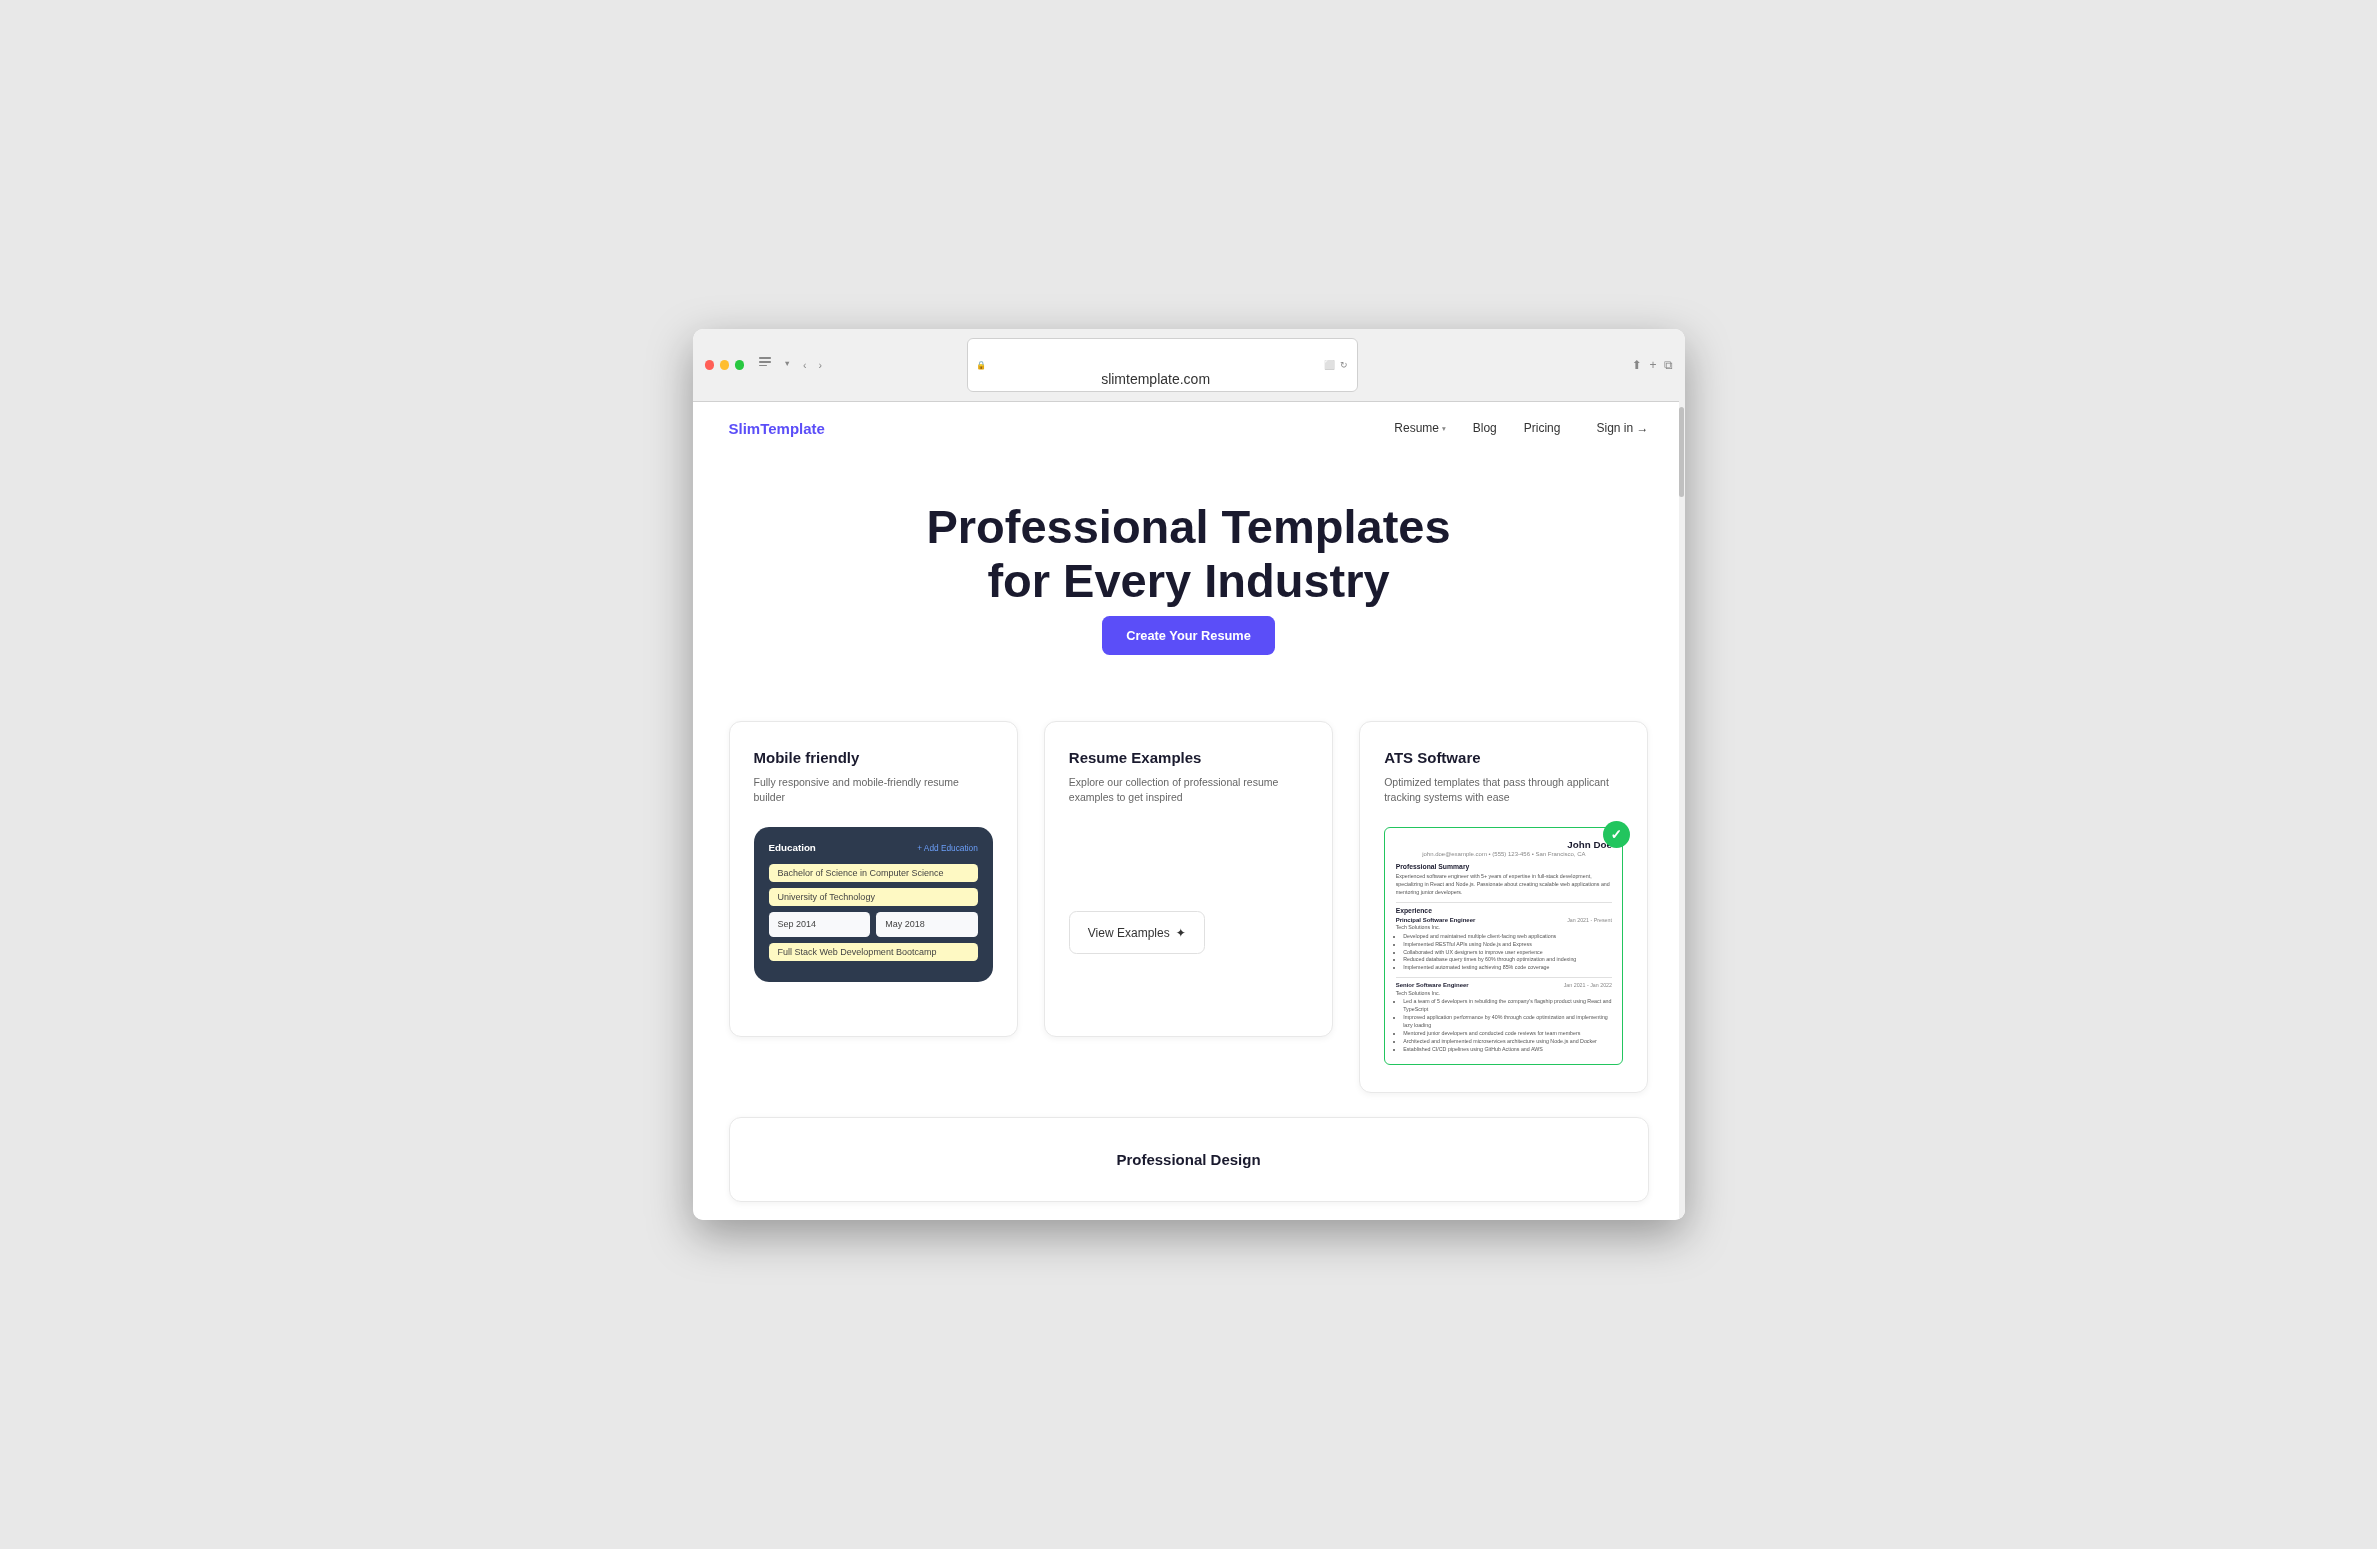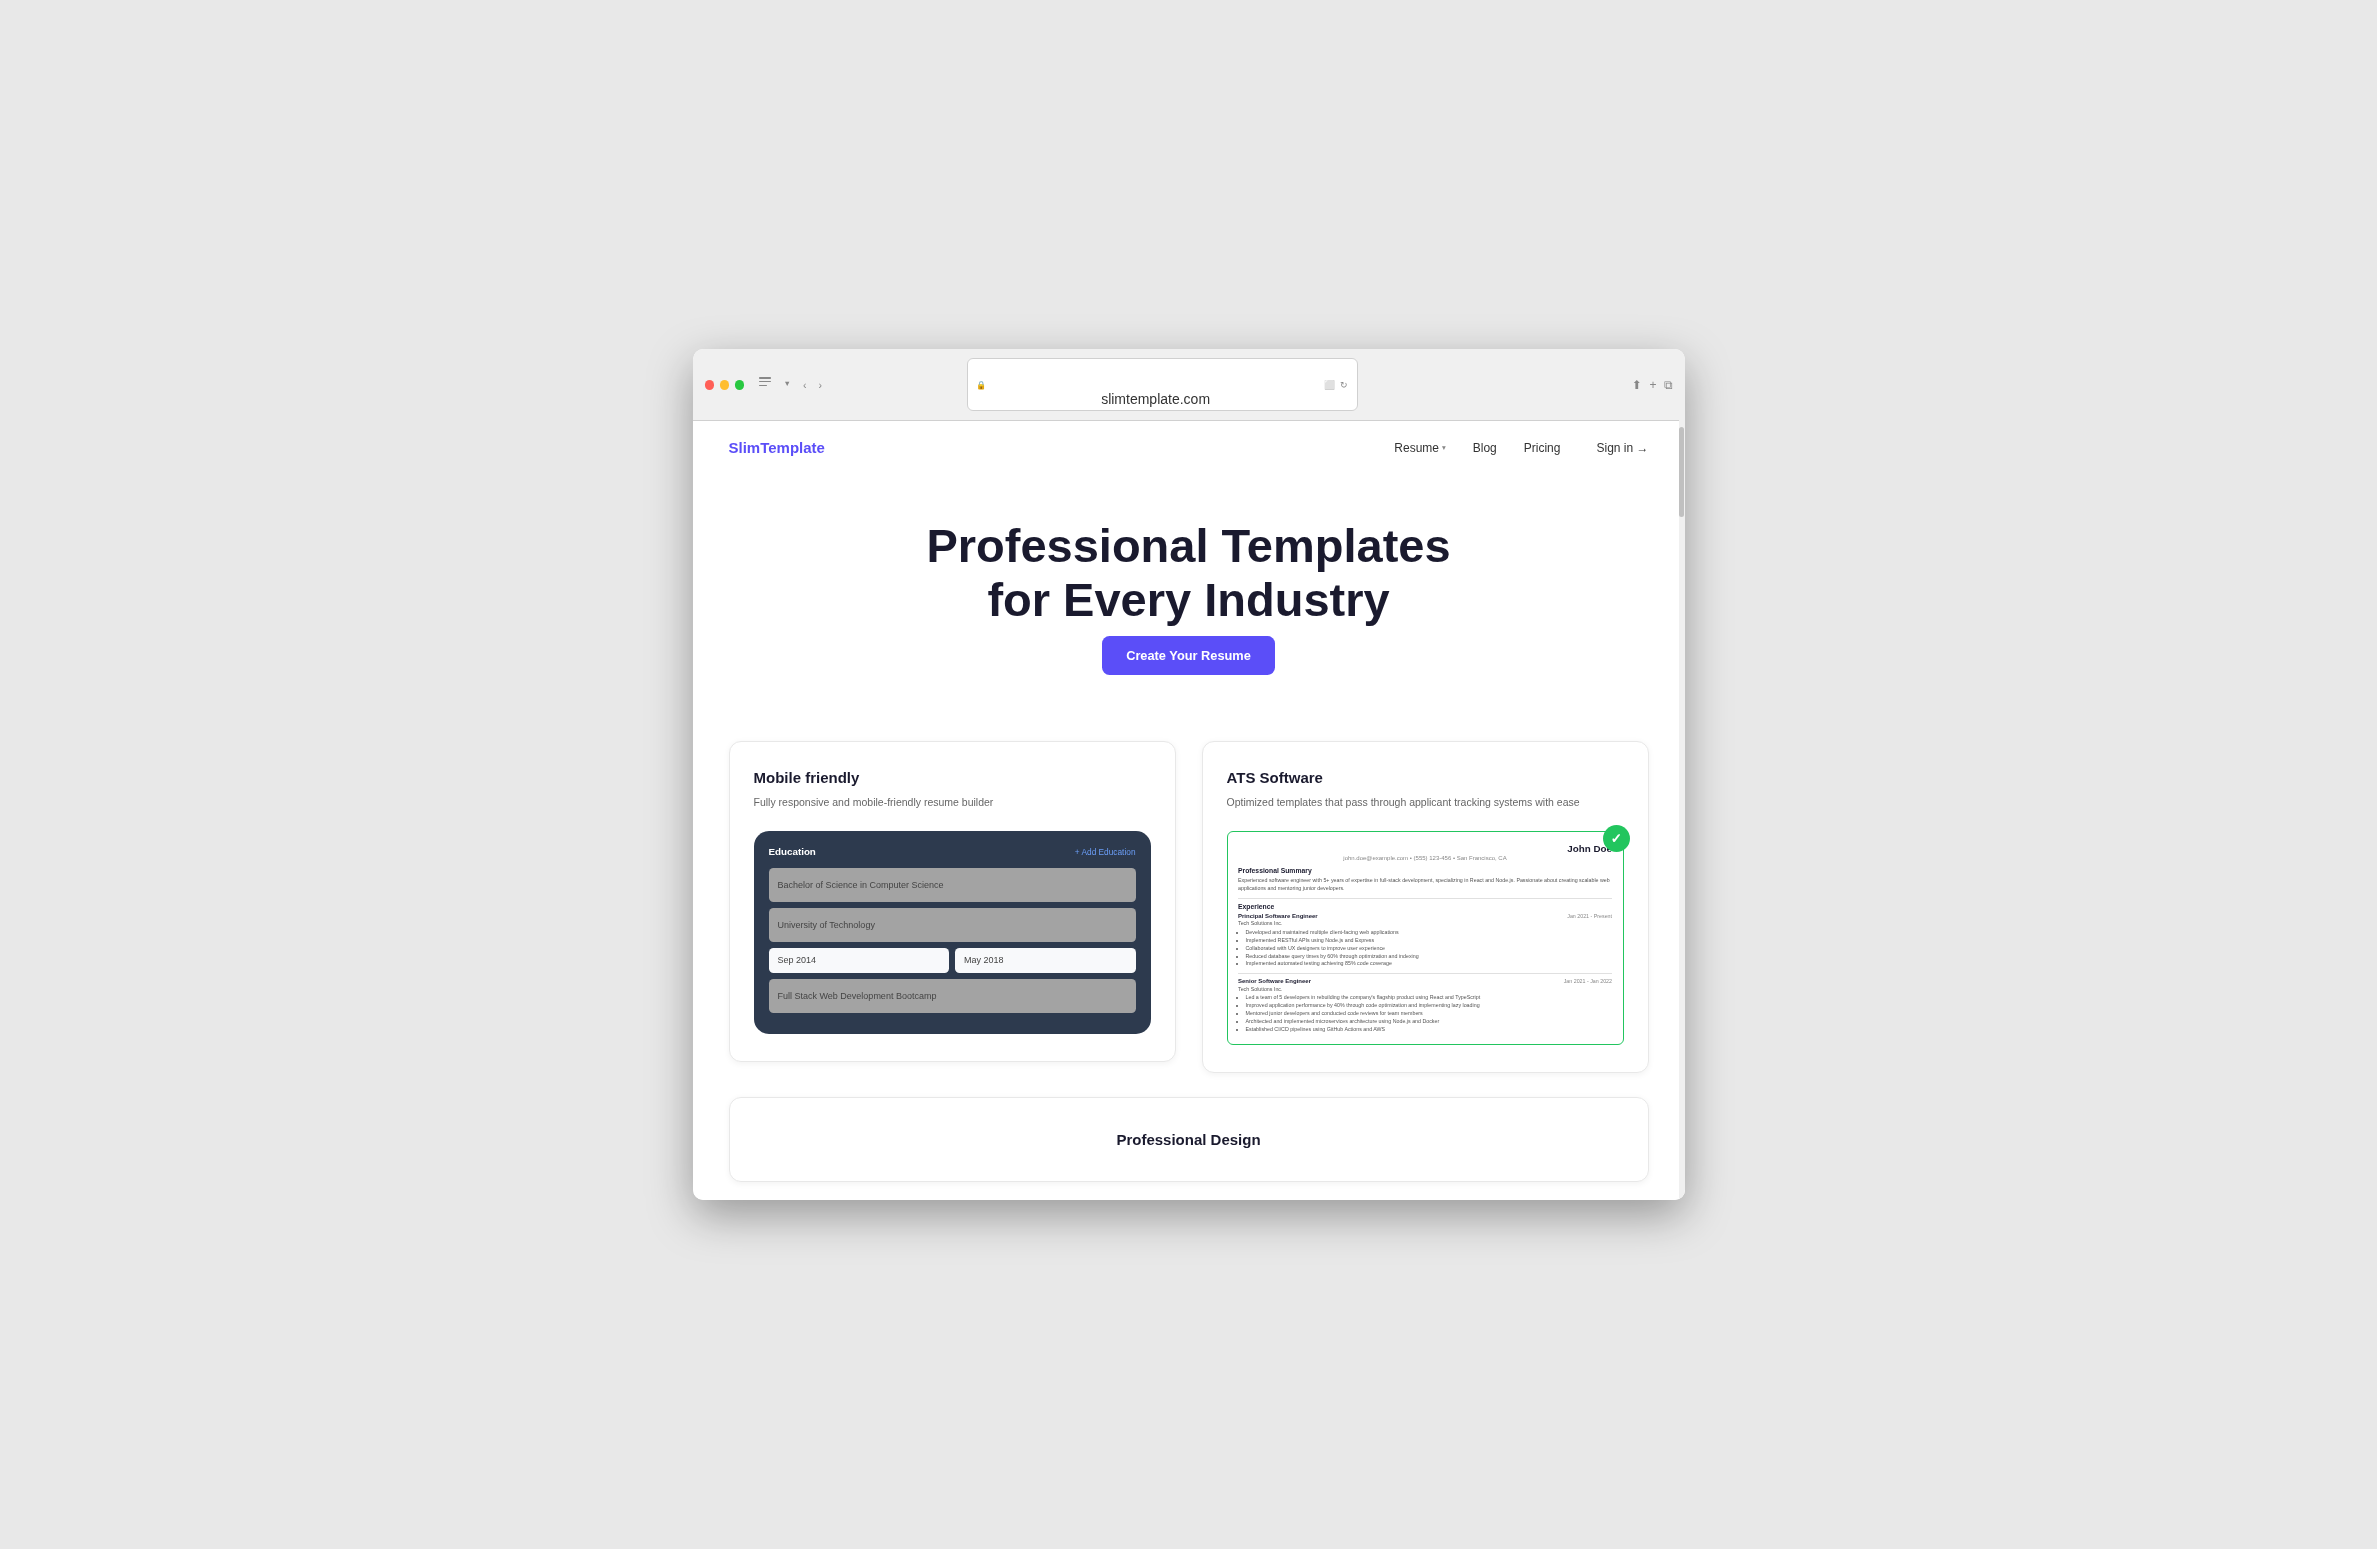--- a/index.html
+++ b/index.html
@@ -271,23 +271,23 @@
       color: #ffffff;
     }
 
     .form-add-btn {
       font-size: 8.3px;
       color: #6b9ef8;
       cursor: pointer;
     }
 
     .form-field {
-      background: #a3a3a3;
+      background: #fef9c3;
       border-radius: 4.5px;
-      padding: 12px 9px;
+      padding: 4px 9px;
       margin-bottom: 6px;
       font-size: 9px;
       color: #444;
     }
 
     .form-row {
       display: flex;
       gap: 6px;
       margin-bottom: 6px;
     }
@@ -525,20 +525,29 @@
           <div class="form-field">Bachelor of Science in Computer Science</div>
           <div class="form-field">University of Technology</div>
           <div class="form-row">
             <div class="form-field-half">Sep 2014</div>
             <div class="form-field-half">May 2018</div>
           </div>
           <div class="form-field">Full Stack Web Development Bootcamp</div>
         </div>
       </div>
 
+      <div class="card">
+        <h3 class="card-title">Resume Examples</h3>
+        <p class="card-desc">Explore our collection of professional resume examples to get inspired</p>
+
+        <button class="view-examples-btn">
+          <span>View Examples</span>
+          <span class="sparkle-icon">✦</span>
+        </button>
+      </div>
 
       <div class="card">
         <h3 class="card-title">ATS Software</h3>
         <p class="card-desc">Optimized templates that pass through applicant tracking systems with ease</p>
 
         <div class="ats-preview">
           <div class="ats-check-badge">✓</div>
 
           <div class="ats-name">John Doe</div>
           <div class="ats-contact">john.doe@example.com • (555) 123-456 • San Francisco, CA</div>

